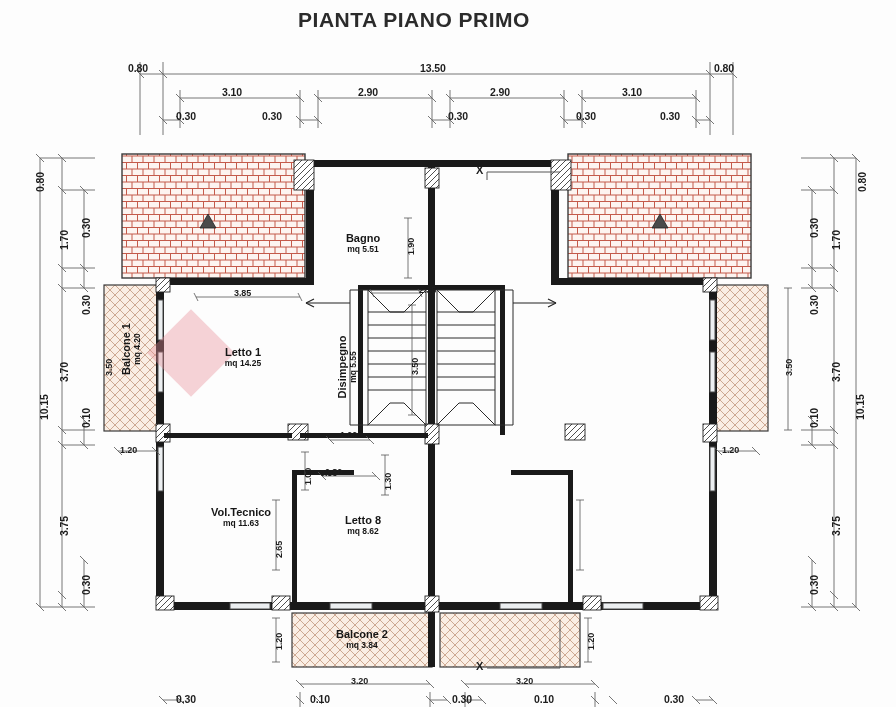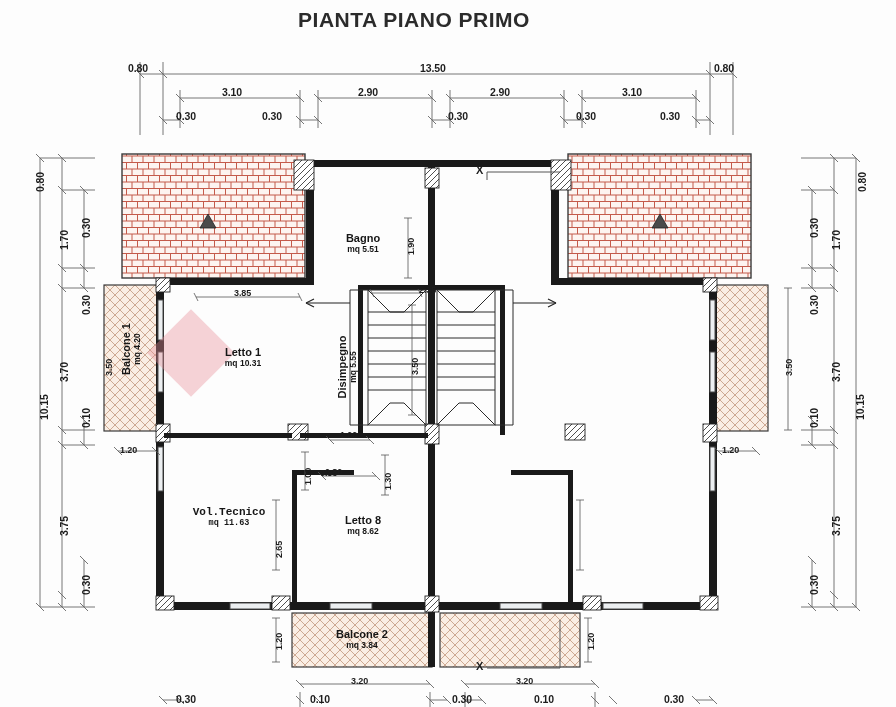--- a/index.html
+++ b/index.html
@@ -431,29 +431,29 @@
   <div class="dim vert small" style="left:274px; top:650px;">1.20</div>
   <div class="dim vert small" style="left:586px; top:650px;">1.20</div>
 
   <div class="room" style="left:330px; top:232px; width:66px;">
     <div class="rname">Bagno</div>
     <div class="rarea">mq 5.51</div>
   </div>
 
   <div class="room" style="left:206px; top:346px; width:74px;">
     <div class="rname">Letto 1</div>
-    <div class="rarea">mq 10.31</div>
+    <div class="rarea">mq 14.25</div>
   </div>
 
   <div class="room vert" style="left:336px; top:412px; width:90px;">
     <div class="rname">Disimpegno</div>
     <div class="rarea">mq 5.55</div>
   </div>
 
-  <div class="room" style="left:184px; top:506px; width:90px;font-family:Liberation Mono, monospace;">
+  <div class="room" style="left:196px; top:506px; width:90px;">
     <div class="rname">Vol.Tecnico</div>
     <div class="rarea">mq 11.63</div>
   </div>
 
   <div class="room" style="left:330px; top:514px; width:66px;">
     <div class="rname">Letto 8</div>
     <div class="rarea">mq 8.62</div>
   </div>
 
   <div class="room vert" style="left:120px; top:388px; width:78px;">

